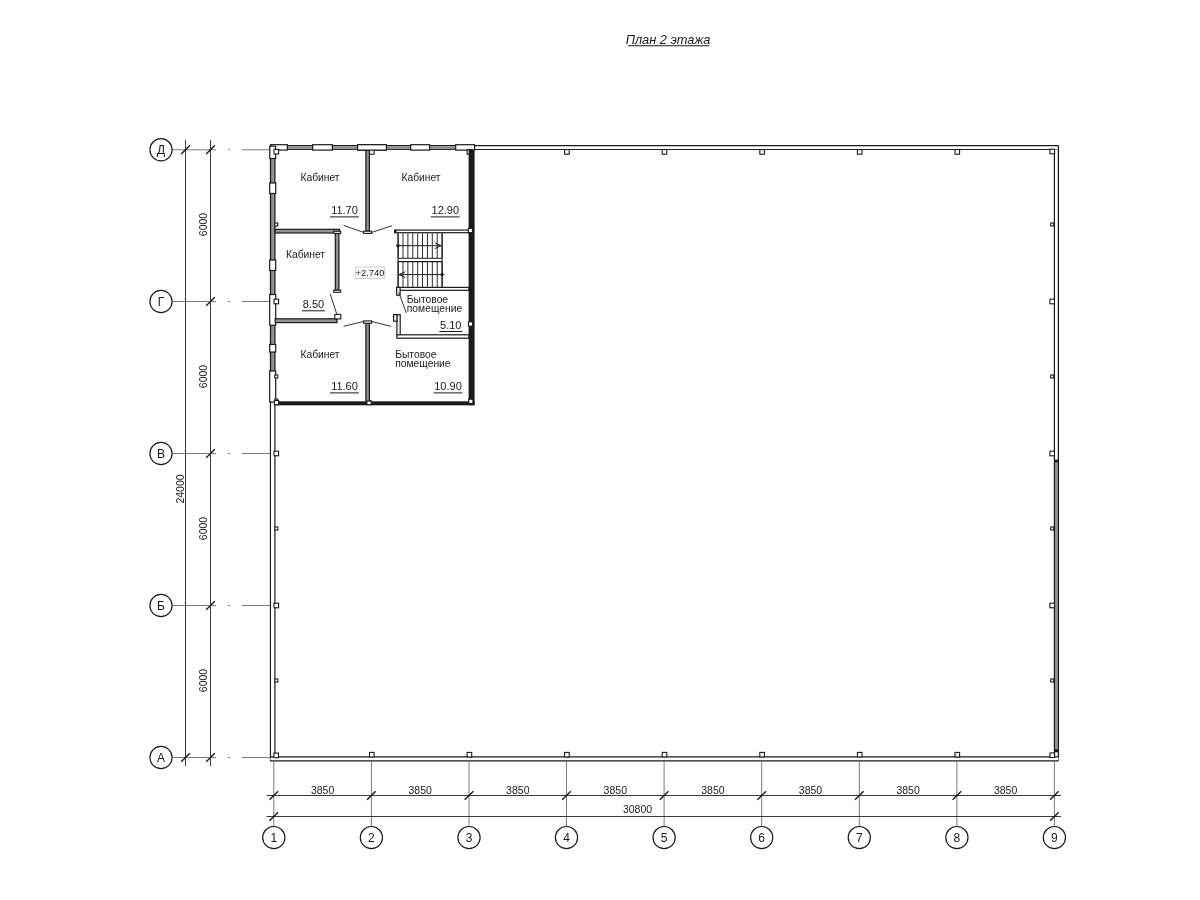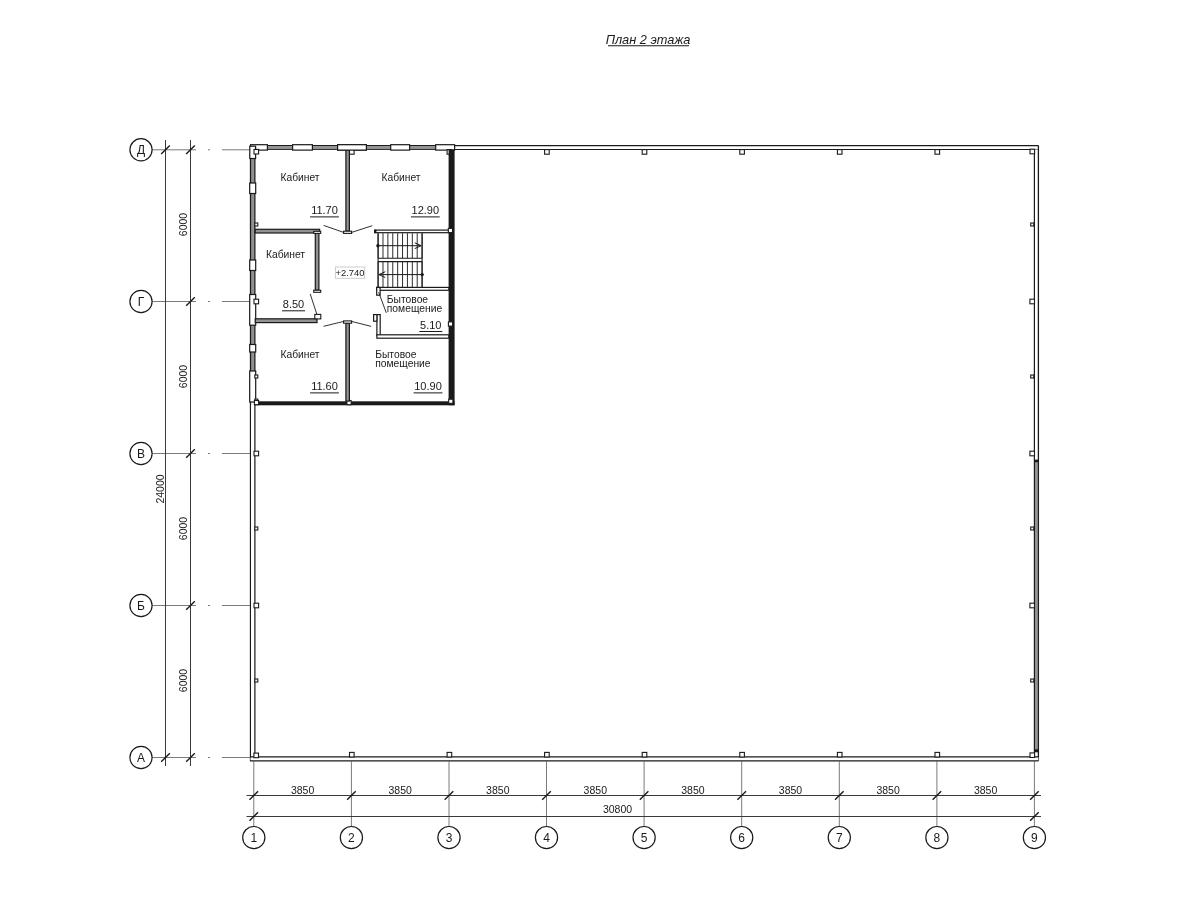--- a/index.html
+++ b/index.html
@@ -1,16 +1,16 @@
 <!DOCTYPE html>
 <html><head><meta charset="utf-8"><style>
 html,body{margin:0;padding:0;background:#ffffff;}
 *{font-family:"Liberation Sans", sans-serif; -webkit-font-smoothing: antialiased;}
 </style></head><body>
-<div style="width:1030px;height:900px;transform:translateZ(0);will-change:transform;">
+<div style="width:1030px;height:900px;transform:translateZ(0);will-change:transform;margin-left:20px;">
 <svg width="1200" height="900" viewBox="0 0 1200 900">
 <rect x="0" y="0" width="1200" height="900" fill="#ffffff"></rect>
 
 <g>
         <text x="648" y="44" font-size="12.8" font-style="italic" fill="#1a1a1a" text-anchor="middle" font-family="Liberation Sans, sans-serif">План 2 этажа</text>
 <line x1="608" y1="45.8" x2="689" y2="45.8" stroke="#1a1a1a" stroke-width="1.1"></line>
       </g>
 
 <line x1="152" y1="149.8" x2="250" y2="149.8" stroke="#7a7a7a" stroke-width="1.0" stroke-dasharray="44 12 2 12 28"></line>
 

